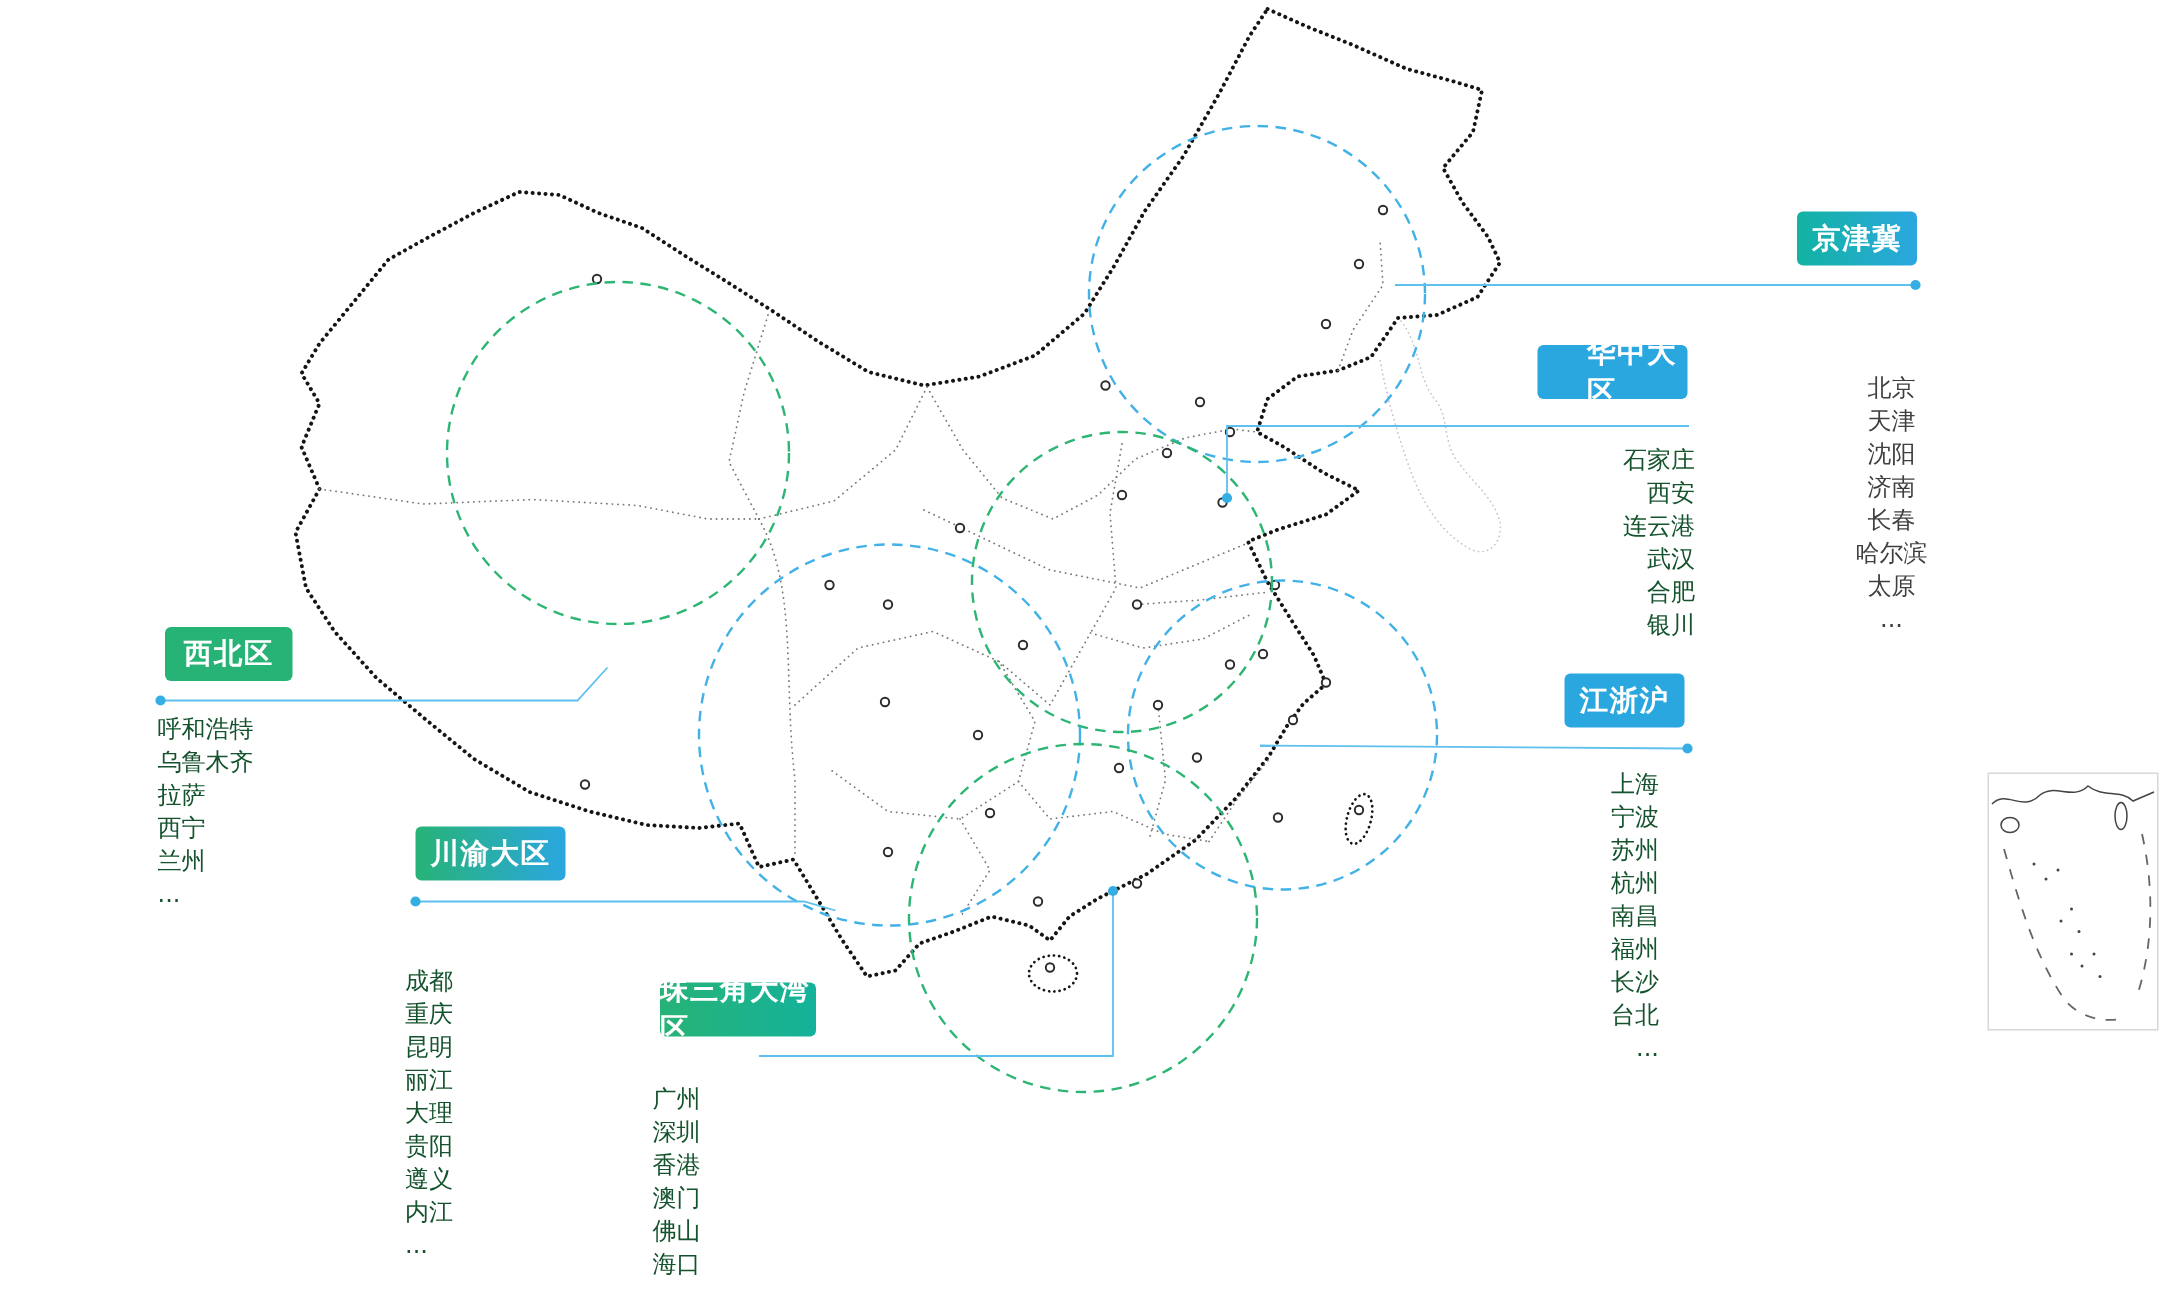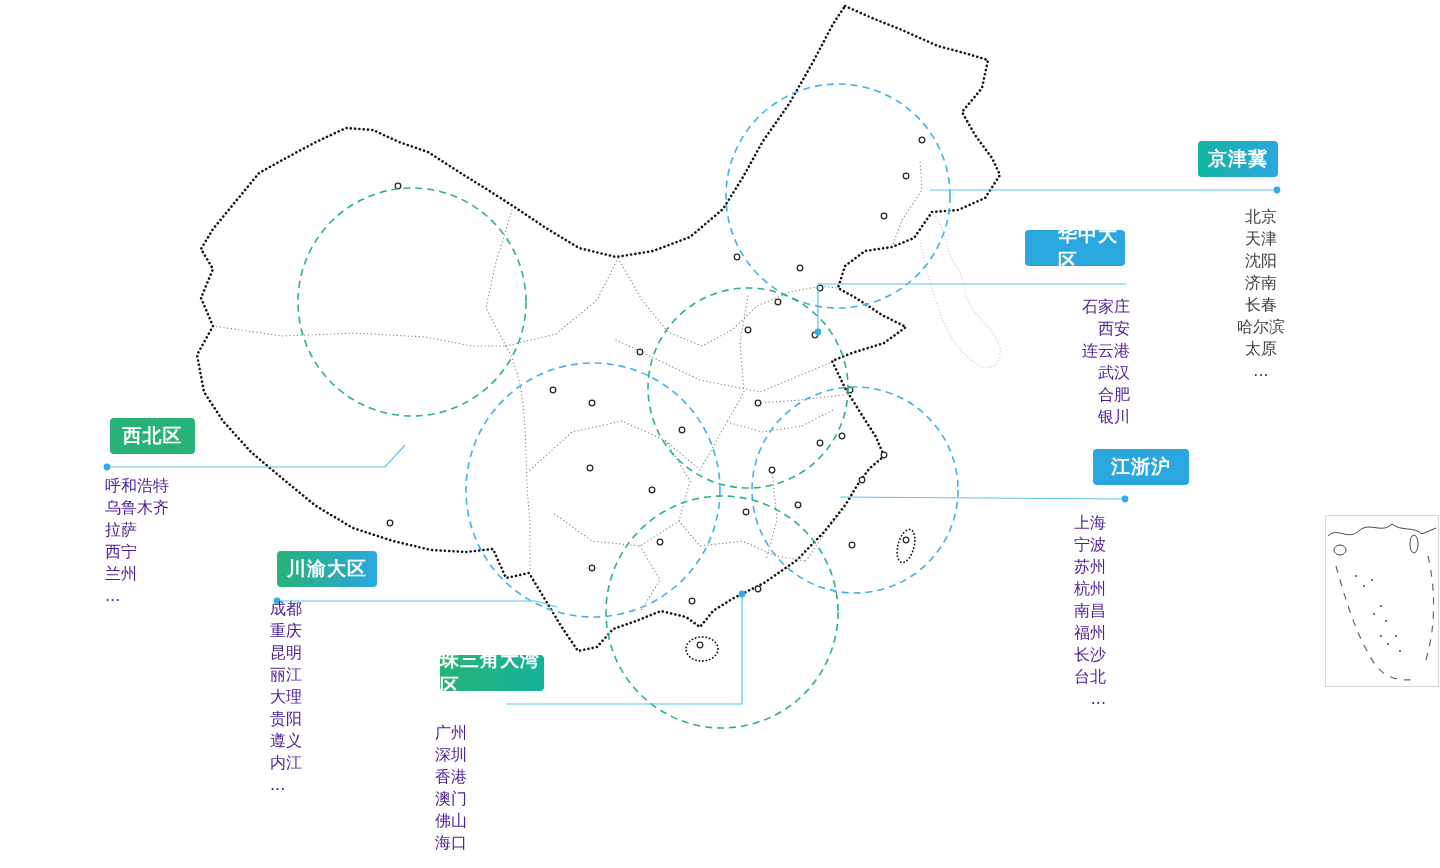--- a/index.html
+++ b/index.html
@@ -29,23 +29,23 @@
     color:#fff; font-size:19px; font-weight:bold; letter-spacing:1px; border-radius:4px;
     cursor:pointer;
   }
   .bg-blue       { background:#2ba7e0; }
   .bg-green      { background:#27b376; }
   .bg-teal-blue  { background:linear-gradient(90deg,#12b3a2,#2ba7e0); }
   .bg-green-blue { background:linear-gradient(90deg,#27b376,#2ba7e0); }
   .bg-green-teal { background:linear-gradient(90deg,#27b376,#14b29b); }
 
   
-  .city-list { position:absolute; font-size:16px; line-height:22px; color:#4c1d95; }
+  .city-list { position:absolute; font-size:16px; line-height:22px; color:#14532d; }
   .city-list.dark { color:#3f3f3f; }
-  .align-center { text-align:center; }
+  .align-center { text-align:center;margin-top:42px; }
   .align-right  { text-align:right; }
   .city { display:block; white-space:nowrap; }
 
   
   .inset { position:absolute; left:1325px; top:515px; width:114px; height:172px;
            border:1px solid #d8d8d8; background:#fff; }
 </style>
 </head>
 <body>
 
@@ -185,21 +185,21 @@
   <div class="region-label bg-blue" style="left:1025px; top:230px; width:100px;padding-left:33px;">华中大区</div>
   <div class="city-list align-right" style="left:1030px; top:296px; width:100px;">
     <span class="city">石家庄</span>
     <span class="city">西安</span>
     <span class="city">连云港</span>
     <span class="city">武汉</span>
     <span class="city">合肥</span>
     <span class="city">银川</span>
   </div>
 
-  <div class="region-label bg-blue" style="left:1093px; top:449px; width:96px;">江浙沪</div>
+  <div class="region-label bg-blue" style="left:1043px; top:449px; width:80px;">江浙沪</div>
   <div class="city-list align-right" style="left:1006px; top:512px; width:100px;">
     <span class="city">上海</span>
     <span class="city">宁波</span>
     <span class="city">苏州</span>
     <span class="city">杭州</span>
     <span class="city">南昌</span>
     <span class="city">福州</span>
     <span class="city">长沙</span>
     <span class="city">台北</span>
     <span class="city">...</span>
@@ -209,21 +209,21 @@
   <div class="city-list" style="left:105px; top:475px; width:100px;">
     <span class="city">呼和浩特</span>
     <span class="city">乌鲁木齐</span>
     <span class="city">拉萨</span>
     <span class="city">西宁</span>
     <span class="city">兰州</span>
     <span class="city">...</span>
   </div>
 
   <div class="region-label bg-green-blue" style="left:277px; top:551px; width:100px;text-align:right;">川渝大区</div>
-  <div class="city-list" style="left:270px; top:598px; width:100px;">
+  <div class="city-list" style="left:270px; top:643px; width:100px;">
     <span class="city">成都</span>
     <span class="city">重庆</span>
     <span class="city">昆明</span>
     <span class="city">丽江</span>
     <span class="city">大理</span>
     <span class="city">贵阳</span>
     <span class="city">遵义</span>
     <span class="city">内江</span>
     <span class="city">...</span>
   </div>

